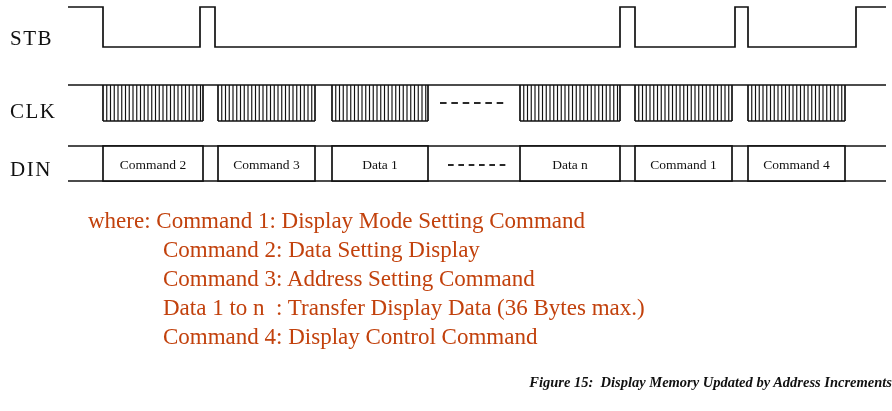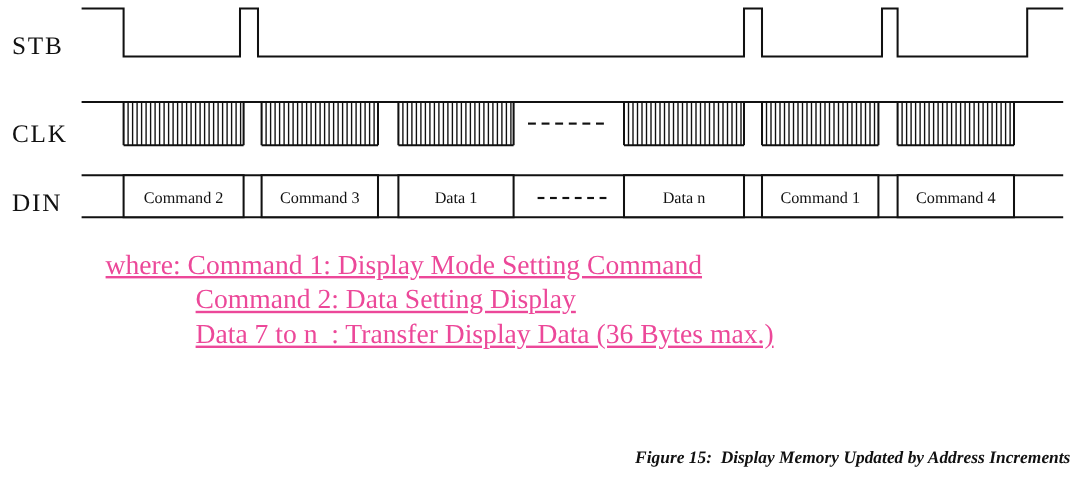--- a/index.html
+++ b/index.html
@@ -75,22 +75,21 @@
   .legend {
     position: absolute;
     left: 0;
     top: 206px;
     width: 892px;
   }
   .legend-line {
     font-size: 23px;
     line-height: 29px;
     white-space: pre;
-    color: #ec4899;
-    text-decoration: underline;
+    color: #c2410c;
   }
   .legend-line.first {
     padding-left: 88px;
   }
   .legend-line.indent {
     padding-left: 163px;
   }
   .caption {
     position: absolute;
     left: 0;
@@ -352,17 +351,19 @@
         <line x1="468.67" y1="165" x2="474.35" y2="165" class="dash"></line>
         <line x1="479.00" y1="165" x2="484.68" y2="165" class="dash"></line>
         <line x1="489.33" y1="165" x2="495.02" y2="165" class="dash"></line>
         <line x1="499.67" y1="165" x2="505.35" y2="165" class="dash"></line>
       </g>
   </svg>
 
   <div class="legend">
     <div class="legend-line first">where: Command 1: Display Mode Setting Command</div>
     <div class="legend-line indent">Command 2: Data Setting Display</div>
-    <div class="legend-line indent">Data 7 to n  : Transfer Display Data (36 Bytes max.)</div>
+    <div class="legend-line indent">Command 3: Address Setting Command</div>
+    <div class="legend-line indent">Data 1 to n  : Transfer Display Data (36 Bytes max.)</div>
+    <div class="legend-line indent">Command 4: Display Control Command</div>
   </div>
 
   <div class="caption">Figure 15:  Display Memory Updated by Address Increments</div>
 </div>
 
 </body></html>

